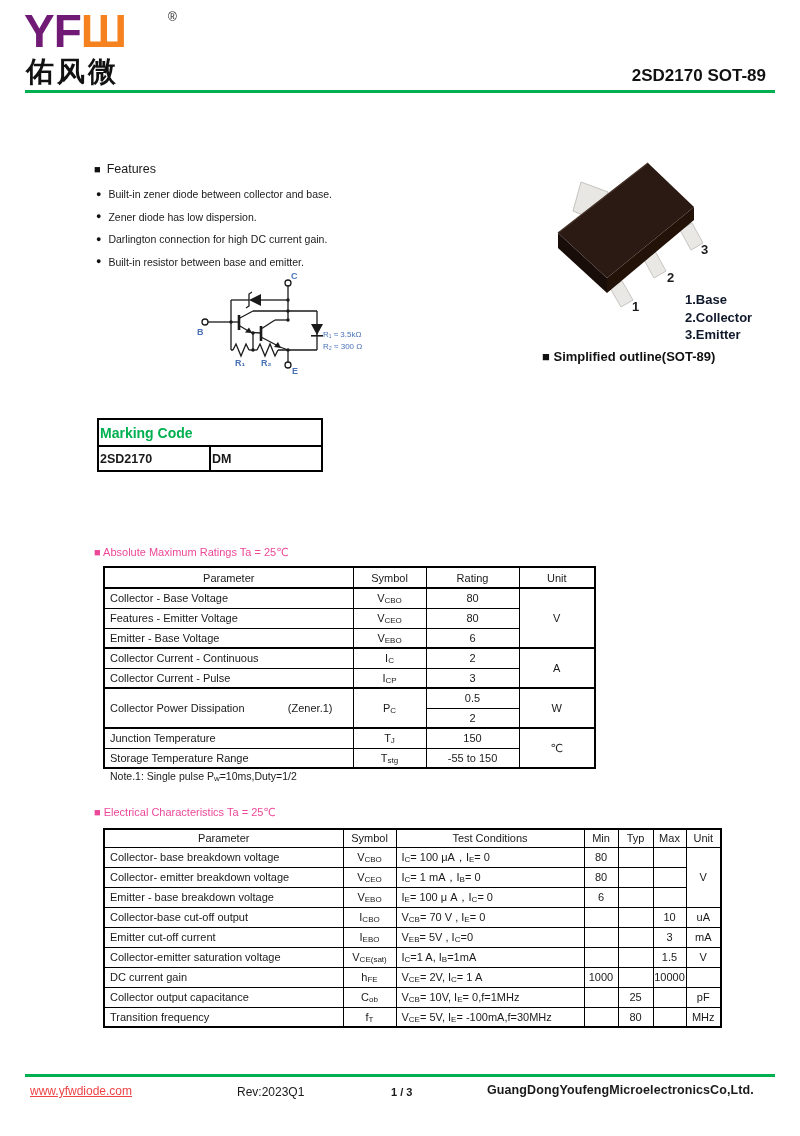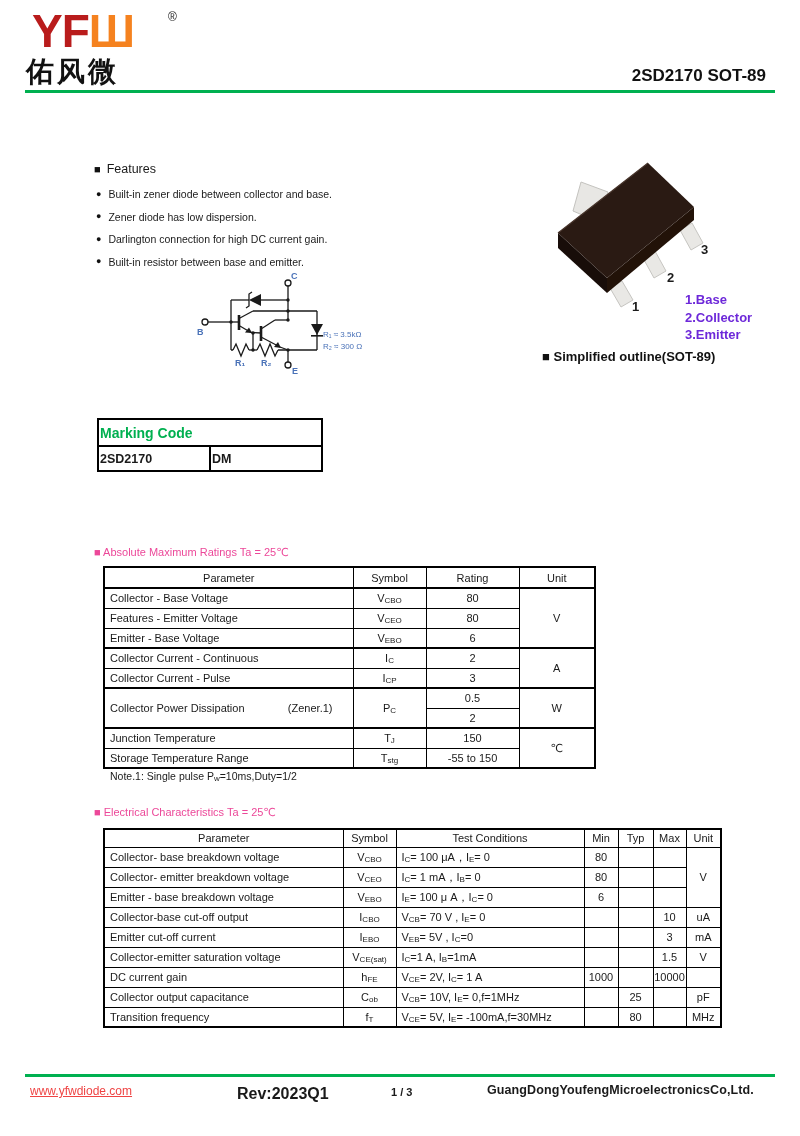--- a/index.html
+++ b/index.html
@@ -2,39 +2,39 @@
 <html><head>
 <meta charset="utf-8">
 <style>
   html,body{margin:0;padding:0;background:#888;}
   .page{
     position:relative;width:800px;height:1136px;margin:0 auto;background:#ffffff;
     font-family:"Liberation Sans","DejaVu Sans",sans-serif;color:#1a1a1a;overflow:hidden;
   }
   
   .logo-en{position:absolute;left:24px;top:8px;font-weight:700;font-size:46px;line-height:46px;letter-spacing:-1px;}
-  .logo-en .g{color:#b91c1c;margin-left:8px;}
+  .logo-en .g{color:#701a75;}
   .logo-en .o{color:#F5821F;}
   .logo-reg{position:absolute;left:168px;top:10px;font-size:12px;font-weight:400;color:#222;}
   .logo-cn{position:absolute;left:26px;top:53px;font-weight:700;font-size:28px;letter-spacing:3px;color:#111;}
   .product-title{position:absolute;right:34px;top:66px;font-weight:700;font-size:17px;color:#111;}
   .rule{position:absolute;left:25px;width:750px;height:3px;background:#00B050;}
   .rule.top{top:90px;}
   .rule.bottom{top:1074px;}
   
   .features-title{position:absolute;left:94px;top:162px;font-size:12.5px;display:flex;align-items:center;gap:6px;}
   .sq{font-size:11px;line-height:11px;color:#111;}
   .features-list{position:absolute;left:96px;top:188px;}
   .feature-item{display:flex;align-items:center;gap:7px;font-size:10.5px;margin-bottom:10.5px;}
   .dot{font-size:9px;line-height:9px;color:#111;}
   
   .circuit{position:absolute;left:195px;top:270px;}
   
   .pkg{position:absolute;left:545px;top:152px;}
-  .pin-labels{position:absolute;left:685px;top:291px;font-weight:700;font-size:13px;line-height:17.5px;color:#6d28d9;}
+  .pin-labels{position:absolute;left:685px;top:291px;font-weight:700;font-size:13px;line-height:17.5px;color:#0f172a;}
   .outline-caption{position:absolute;left:542px;top:349px;font-weight:700;font-size:13px;color:#111;}
   
   table{border-collapse:collapse;table-layout:fixed;}
   .dtable{border:2px solid #000;}
   .dtable td,.dtable th{border:1px solid #000;font-size:11px;font-weight:400;text-align:center;
     vertical-align:middle;padding:0;overflow:hidden;white-space:nowrap;}
   .dtable td.l{text-align:left;padding-left:5px;}
   sub{font-size:8px;line-height:0;vertical-align:baseline;position:relative;top:1px;}
   
   .marking{position:absolute;left:97px;top:418px;width:226px;border:2px solid #000;}
@@ -50,21 +50,21 @@
   .amr tr.hrow th{border-bottom-width:2px;}
   .amr tr.gt td{border-top-width:2px;}
   .split{display:flex;justify-content:space-between;align-items:center;padding-right:20px;}
   .amr-note{position:absolute;left:110px;top:770px;font-size:10.5px;}
   
   .ec{position:absolute;left:103px;top:828px;width:617px;}
   .ec tr{height:20px;}
   .ec tr.hrow{height:18px;}
   
   .f-web{position:absolute;left:30px;top:1084px;font-weight:400;font-size:12px;color:#ef4444;text-decoration:underline;}
-  .f-rev{position:absolute;left:237px;top:1085px;font-weight:700;font-size:16px;}
+  .f-rev{position:absolute;left:237px;top:1085px;font-weight:400;font-size:12px;}
   .f-page{position:absolute;left:391px;top:1086px;font-weight:700;font-size:11px;}
   .f-co{position:absolute;left:487px;top:1083px;font-weight:700;font-size:12.5px;letter-spacing:0.1px;}
   
   .svgt{font-family:"Liberation Sans","DejaVu Sans",sans-serif;}
 </style>
 </head>
 <body>
 
 <div class="page">
 

